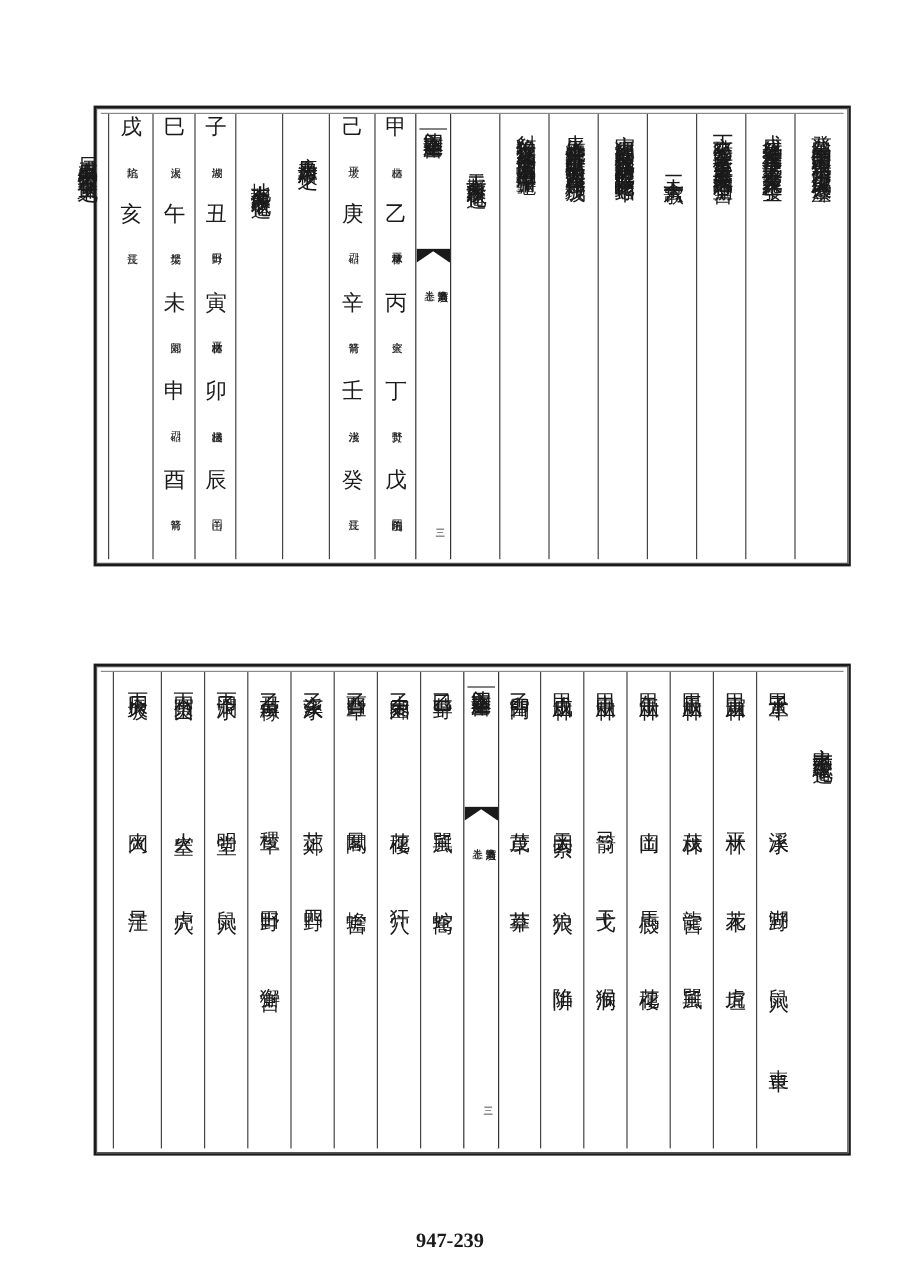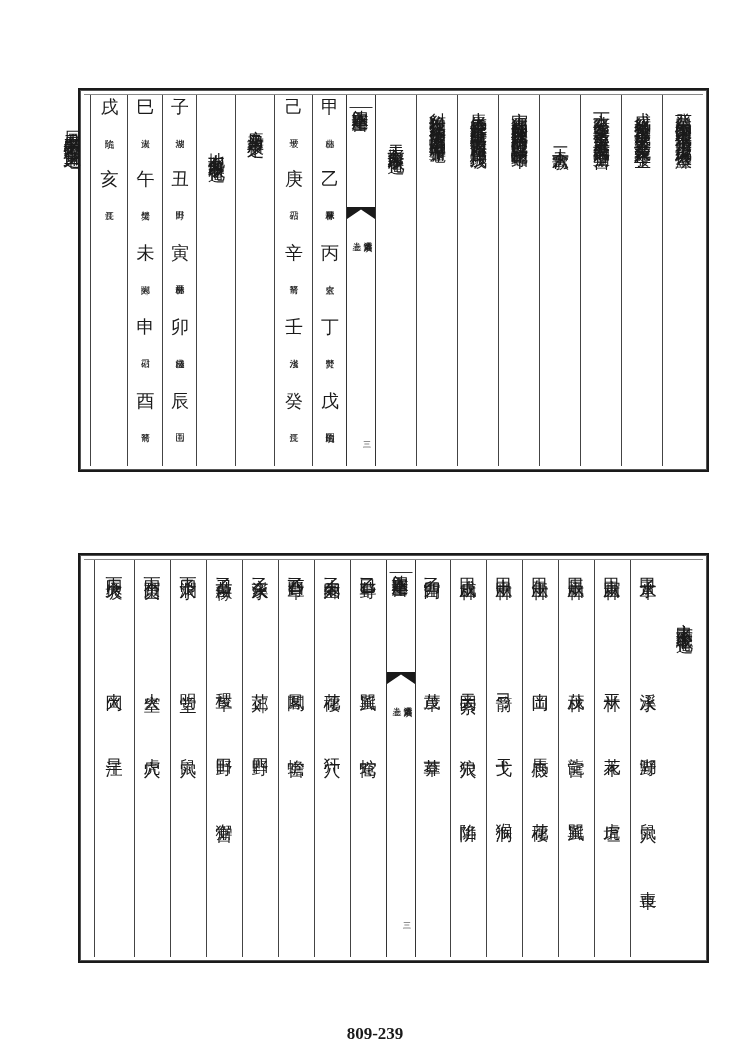--- a/index.html
+++ b/index.html
@@ -218,13 +218,13 @@
       <div class="cycle-cell" style="top:185px;">虎穴</div>
     </div>
     <div class="col" style="left:10px;width:40px;">
       <div class="cycle-cell" style="top:4px;">丙辰火坡</div>
       <div class="cycle-cell" style="top:120px;">火岡</div>
       <div class="cycle-cell" style="top:185px;">旱江</div>
     </div>
   </div>
 </div>
 
-<div class="page-number">809-239</div>
+<div class="page-number">947-239</div>
 
 </body></html>

